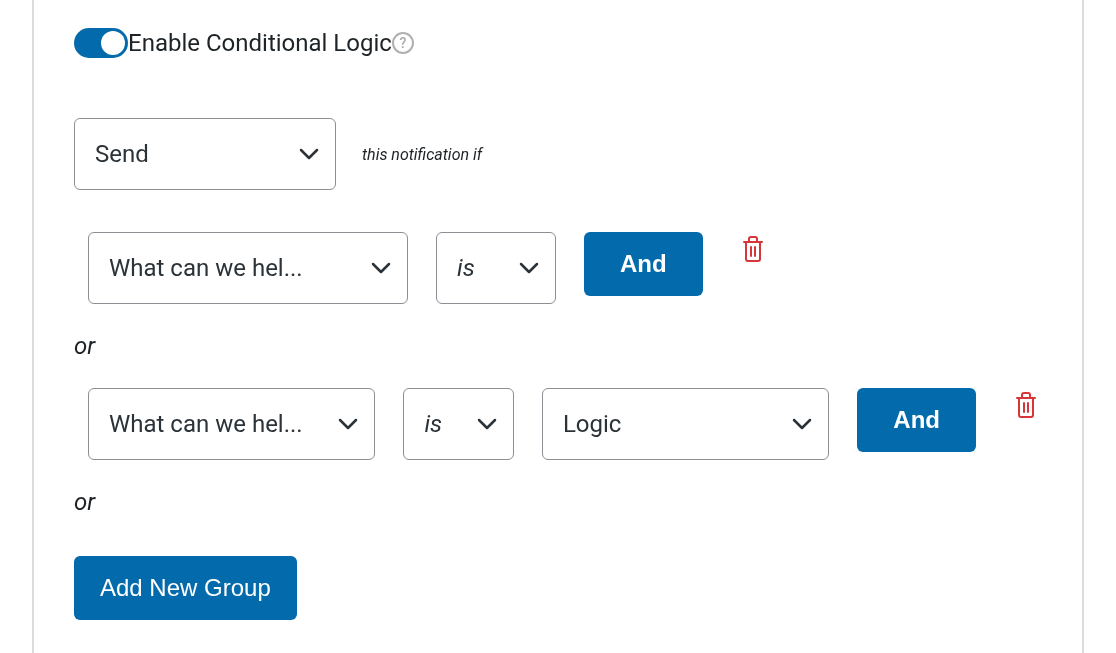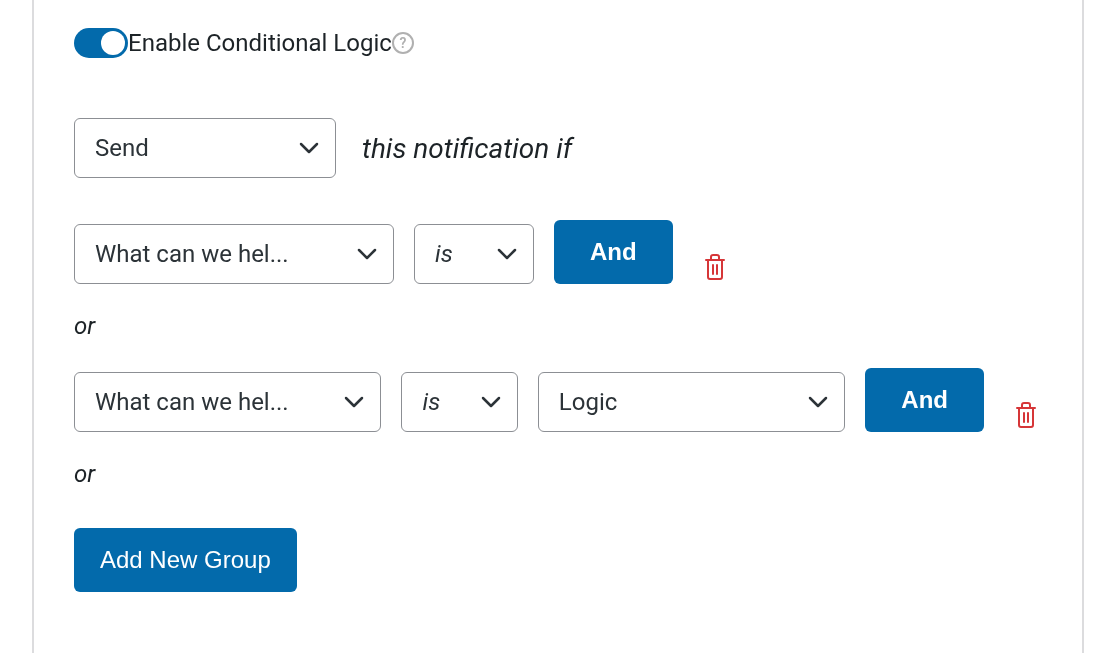--- a/index.html
+++ b/index.html
@@ -60,21 +60,21 @@
       align-items: center;
       gap: 26px;
       margin-bottom: 42px;
     }
     .select {
       display: flex;
       align-items: center;
       justify-content: space-between;
       border: 1.5px solid #8c8f94;
       border-radius: 6px;
-      height: 60px;
+      height: 72px;
       padding: 0 16px 0 20px;
       font-size: 24px;
       color: #2c3338;
       background: #fff;
       cursor: pointer;
     }
     .select-action { width: 262px; }
     .select-field { width: 320px; }
     .select-operator { width: 120px; font-style: italic; }
     .select-value { width: 320px; }
@@ -83,28 +83,29 @@
       overflow: hidden;
       text-overflow: ellipsis;
     }
     .chevron {
       flex-shrink: 0;
       margin-left: 12px;
     }
     .chevron svg { display: block; }
     .italic-text {
       font-style: italic;
-      font-size: 28px;
+      font-size: 16px;
       color: #1d2327;
     }
     .condition-row {
       display: flex;
-      align-items: flex-end;
-      gap: 20px;
+      align-items: flex-start;
+      gap: 28px;
       margin-bottom: 28px;
+      margin-left: 14px;
     }
     .and-btn {
       background: #036aab;
       color: #fff;
       border: none;
       border-radius: 6px;
       height: 64px;
       padding: 0 36px;
       font-size: 24px;
       font-weight: 700;

